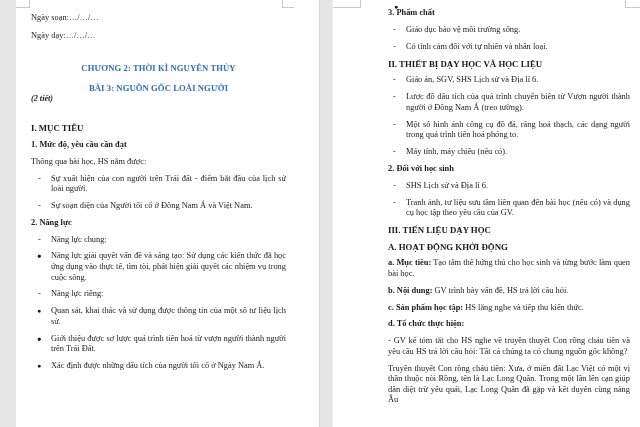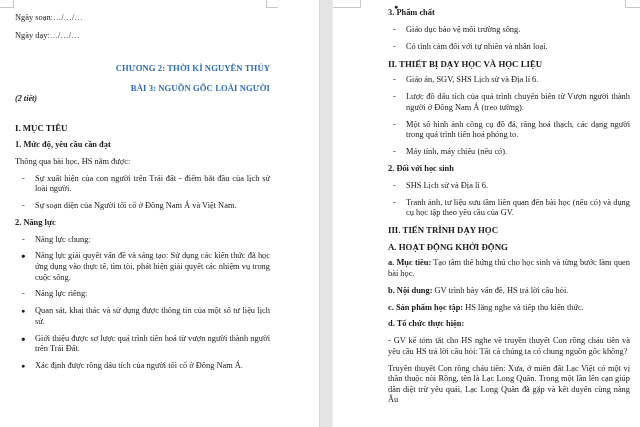--- a/index.html
+++ b/index.html
@@ -1,36 +1,36 @@
 <!DOCTYPE html>
 <html><head>
 <meta charset="utf-8">
 <style>
   * { box-sizing: border-box; margin: 0; padding: 0; }
   html, body { width: 640px; height: 427px; overflow: hidden; background: #e6e6e6; }
   body { position: relative; font-family: "Liberation Serif", "DejaVu Serif", serif; color: #1a1a1a; }
 
   .page { position: absolute; top: 0; height: 427px; background: #ffffff; overflow: hidden; }
-  #page-left { left: 0; width: 319px; }
+  #page-left { left: 16px; width: 319px; }
   #page-right { left: 333px; width: 307px; }
   .gutter { position: absolute; top: 0; left: 319px; width: 14px; height: 427px; background: #e4e4e4; border-left: 1px solid #d6d6d6; border-right: 1px solid #ececec; }
 
   .crop { position: absolute; border-color: #c8c8c8; border-style: solid; border-width: 0; }
   #page-left .crop-tl { left: 0; top: 0; width: 14px; height: 8px; border-right-width: 1px; border-bottom-width: 1px; }
   #page-left .crop-tr { left: 266px; top: 0; width: 12px; height: 8px; border-left-width: 1px; border-bottom-width: 1px; }
   #page-right .crop-tl { left: 0; top: 0; width: 28px; height: 8px; border-right-width: 1px; border-bottom-width: 1px; }
   #page-right .crop-tr { left: 292px; top: 0; width: 15px; height: 8px; border-left-width: 1px; border-bottom-width: 1px; }
 
   .content { position: absolute; font-size: 8.4px; line-height: 10.6px; }
   #page-left .content { left: 15px; top: 13px; width: 255px; }
   #page-right .content { left: 55px; top: 2px; width: 242px; }
 
   p { margin-bottom: 6.3px; text-align: justify; }
   .meta { margin-bottom: 7.5px; }
-  .title { color: #2e6fb7; font-weight: bold; text-align: right; font-size: 8.6px; letter-spacing: 0.1px; }
+  .title { color: #2e6fb7; font-weight: bold; text-align: center; font-size: 8.6px; letter-spacing: 0.1px; }
   .title.chapter { margin-top: 21px; margin-bottom: 10px; }
   .title.lesson { margin-bottom: 0; }
   .subtitle { text-align: left; font-style: italic; font-weight: bold; font-size: 8.2px; margin-bottom: 19px; }
   .h1 { font-weight: bold; font-size: 8.8px; margin-bottom: 6px; }
   .h2 { font-weight: bold; margin-bottom: 6px; }
 
   .item { position: relative; margin-bottom: 6.3px; text-align: justify; }
   .item .mark { position: absolute; left: 0; top: 0; }
   .dash { padding-left: 20px; }
   .dash .mark { left: 7px; }
@@ -65,21 +65,21 @@
     <div class="item dash"><span class="mark">-</span><span>Sự soạn diện của Người tối cổ ở Đông Nam Á và Việt Nam.</span></div>
 
     <p class="h2">2. Năng lực</p>
     <div class="item dash"><span class="mark">-</span><span>Năng lực chung:</span></div>
     <div class="item bullet"><span class="mark">●</span></div>
     <div class="item bullet"><span class="mark">●</span><span>Năng lực giải quyết vấn đề và sáng tạo: Sử dụng các kiến thức đã học ứng dụng vào thực tế, tìm tòi, phát hiện giải quyết các nhiệm vụ trong cuộc sống.</span></div>
     <div class="item dash"><span class="mark">-</span><span>Năng lực riêng:</span></div>
     <div class="item bullet"><span class="mark">●</span><span>Quan sát, khai thác và sử dụng được thông tin của một số tư liệu lịch sử.</span></div>
     <div class="item bullet"><span class="mark">●</span></div>
     <div class="item bullet"><span class="mark">●</span><span>Giới thiệu được sơ lược quá trình tiến hoá từ vượn người thành người trên Trái Đất.</span></div>
-    <div class="item bullet"><span class="mark">●</span><span>Xác định được rồng dấu tích của người tối cổ ở Đông Nam Á.</span></div>
+    <div class="item bullet"><span class="mark">●</span><span>Xác định được những dấu tích của người tối cổ ở Ngày Nam Á.</span></div>
   </div>
 </div>
 
 <div class="gutter"></div>
 
 <div id="page-right" class="page">
   <div class="crop crop-tl"></div>
   <div class="crop crop-tr"></div>
   <div class="content">
     <div class="item bullet"><span class="mark">●</span></div>
@@ -90,21 +90,21 @@
 
     <p class="h1">II. THIẾT BỊ DẠY HỌC VÀ HỌC LIỆU</p>
     <div class="item dash"><span class="mark">-</span><span>Giáo án, SGV, SHS Lịch sử và Địa lí 6.</span></div>
     <div class="item dash"><span class="mark">-</span><span>Lược đồ dấu tích của quá trình chuyển biến từ Vượn người thành người ở Đông Nam Á (treo tường).</span></div>
     <div class="item dash"><span class="mark">-</span><span>Một số hình ảnh công cụ đồ đá, răng hoá thạch, các dạng người trong quá trình tiến hoá phóng to.</span></div>
     <div class="item dash"><span class="mark">-</span><span>Máy tính, máy chiếu (nếu có).</span></div>
     <p class="h2">2. Đối với học sinh</p>
     <div class="item dash"><span class="mark">-</span><span>SHS Lịch sử và Địa lí 6.</span></div>
     <div class="item dash"><span class="mark">-</span><span>Tranh ảnh, tư liệu sưu tầm liên quan đến bài học (nếu có) và dụng cụ học tập theo yêu cầu của GV.</span></div>
 
-    <p class="h1">III. TIẾN TRÌNH DẠY HỌC</p>
+    <p class="h1">III. TIẾN LIỆU DẠY HỌC</p>
     <p class="h1">A. HOẠT ĐỘNG KHỞI ĐỘNG</p>
     <p class="labelled"><b>a. Mục tiêu:</b> <span>Tạo tâm thế hứng thú cho học sinh và từng bước làm quen bài học.</span></p>
     <p class="labelled"><b>b. Nội dung:</b> <span>GV trình bày vấn đề, HS trả lời câu hỏi.</span></p>
     <p class="labelled"><b>c. Sản phẩm học tập:</b> <span>HS lắng nghe và tiếp thu kiến thức.</span></p>
     <p class="h2">d. Tổ chức thực hiện:</p>
     <p class="italic">- GV kể tóm tắt cho HS nghe về truyền thuyết Con rồng cháu tiên và yêu cầu HS trả lời câu hỏi: Tất cả chúng ta có chung nguồn gốc không?</p>
     <p>Truyền thuyết Con rồng cháu tiên: Xưa, ở miền đất Lạc Việt có một vị thần thuộc nòi Rồng, tên là Lạc Long Quân. Trong một lần lên cạn giúp dân diệt trừ yêu quái, Lạc Long Quân đã gặp và kết duyên cùng nàng Âu</p>
   </div>
 </div>
 

